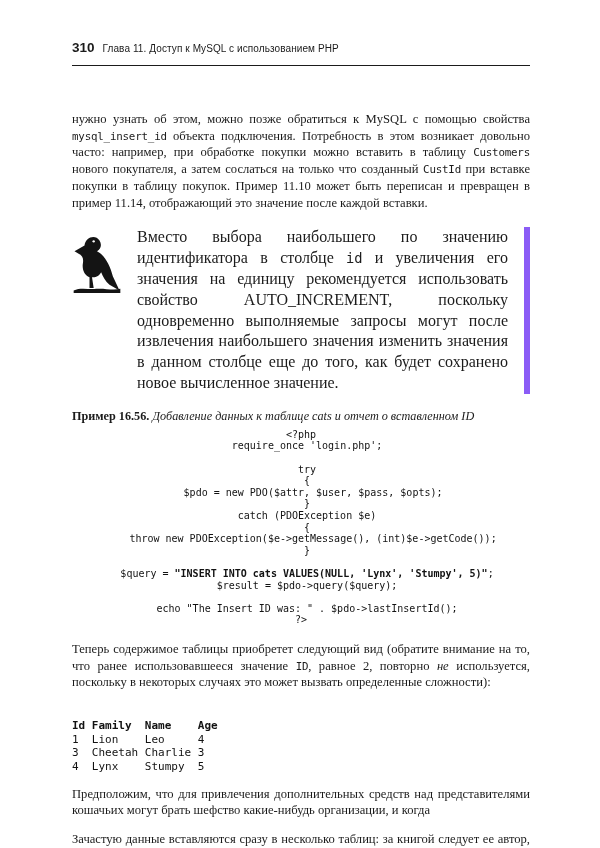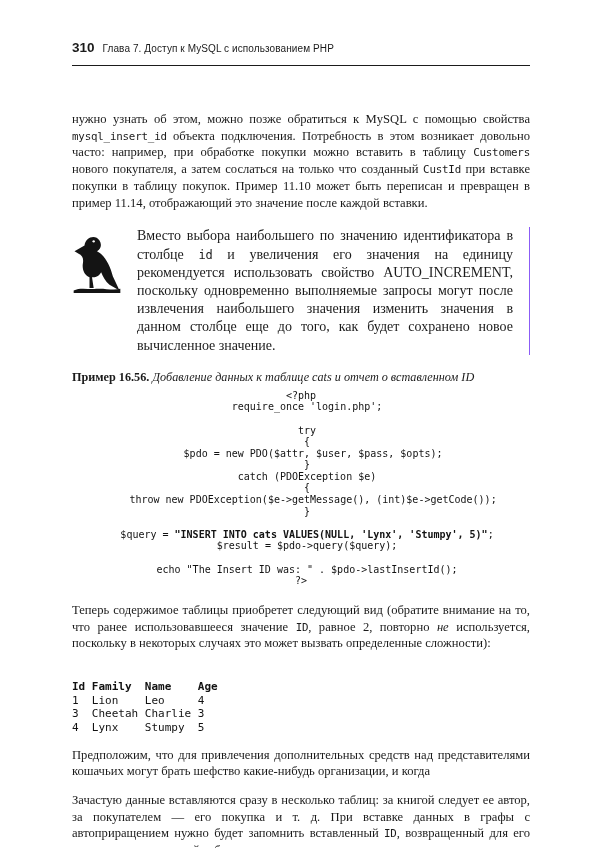--- a/index.html
+++ b/index.html
@@ -48,24 +48,24 @@
   .seg-i { font-style: italic; }
 
   .note {
     display: flex;
     gap: 15px;
     margin-top: 16px;
   }
   .note-icon { flex: none; width: 50px; height: 72px; }
   .note-icon svg { width: 100%; height: 100%; display: block; }
   .note-text {
-    font-size: 14px;
+    font-size: 16px;
     line-height: 1.3;
     text-align: justify;
-    border-right: 1px solid #8b5cf6;
+    border-right: 6px solid #8b5cf6;
     padding-right: 16px;
   }
 
   .example-caption { margin-top: 15px; font-size: 12.2px; }
   .example-label { font-weight: 700; }
   .example-title { font-style: italic; }
 
   .code-block {
     font-family: "DejaVu Sans Mono", monospace;
     font-size: 10px;
@@ -94,21 +94,21 @@
   }
   .section-heading + .body-para { margin-top: 11px; }
 </style>
 </head>
 <body>
 
 <div class="page">
 
   <header class="page-header">
     <span class="page-number">310</span>
-    <span class="chapter-title">Глава 7. Доступ к MySQL с использованием PHP</span>
+    <span class="chapter-title">Глава 11. Доступ к MySQL с использованием PHP</span>
   </header>
 
   <p class="body-para first"><span>нужно узнать об этом, можно позже обратиться к MySQL с помощью свойства </span><span class="seg-code">mysql_insert_id</span><span> объекта подключения. Потребность в этом возникает довольно часто: например, при обработке покупки можно вставить в таблицу </span><span class="seg-code">Customers</span><span> нового покупателя, а затем сослаться на только что созданный </span><span class="seg-code">CustId</span><span> при вставке покупки в таблицу покупок. Пример 11.10 может быть переписан и превращен в пример 11.14, отображающий это значение после каждой вставки.</span></p>
 
   <div class="note">
     <div class="note-icon">
       <svg viewBox="0 0 60 80" xmlns="http://www.w3.org/2000/svg" aria-hidden="true">
         <path fill="#141414" d="M3 26 L15 19 C16 9 28 5 33 13 C36 18 35 23 30 26 C40 31 46 44 49 56 L57 73 L45 66 C40 62 37 56 35 51 C33 55 28 58 24 57 L26 70 L21 70 L21 57 C15 55 12 48 13 41 C14 35 13 31 8 29 Z"></path>
         <circle cx="26" cy="14" r="1.4" fill="#ffffff"></circle>
         <path fill="#141414" d="M2 73 C10 69 20 72 29 71 C38 70 48 73 58 71 L58 76 L2 76 Z"></path>

